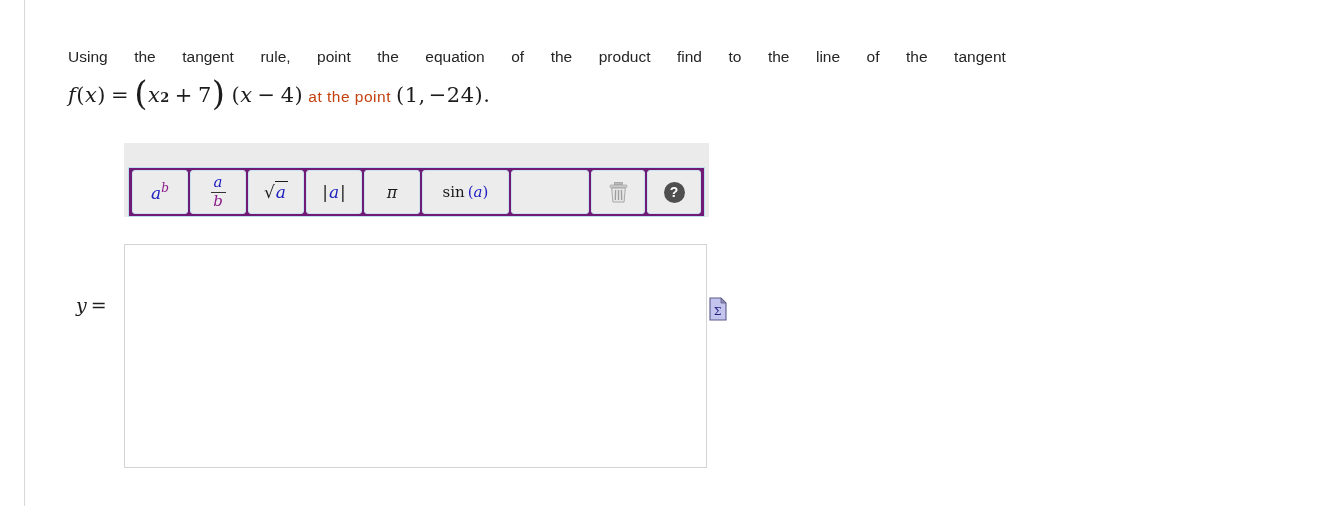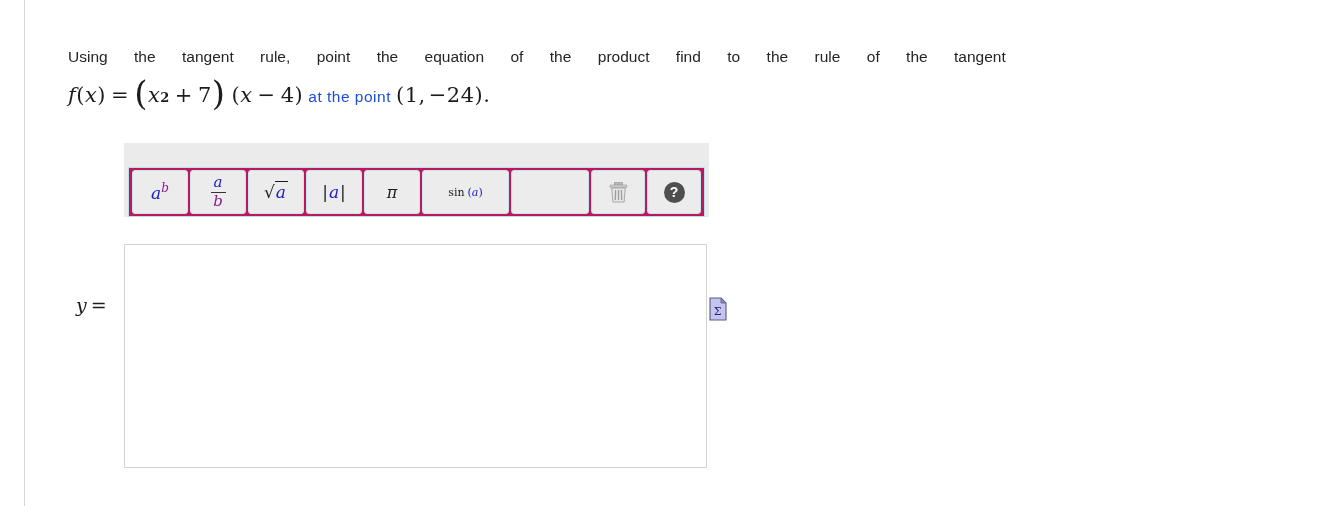--- a/index.html
+++ b/index.html
@@ -81,37 +81,37 @@
     line-height: 0;
     position: relative;
     top: 3px;
   }
   .op { padding: 0 5px; }
   .plaintext {
     font-family: "Liberation Sans", sans-serif;
     font-size: 15.5px;
     font-style: normal;
     padding: 0 5px;
-    color: #1d4ed8;
+    color: #c2410c;
   }
 
   
   #math-panel {
     position: absolute;
     left: 124px;
     top: 143px;
     width: 585px;
     background: #ebebeb;
     padding: 0;
   }
   #toolbar-outer {
     margin: 24px 0 0 4px;
     width: 577px;
     border: 1px solid #bcdfeb;
-    background: #be185d;
+    background: #701a75;
     padding: 2px;
     box-sizing: border-box;
   }
   #toolbar {
     display: flex;
     align-items: stretch;
     height: 44px;
   }
   .tb-btn {
     background: #ececec;
@@ -152,21 +152,21 @@
 
   .g-sqrt { font-size: 17px; color: #1a1a1a; font-style: normal; }
   .g-sqrt i { color: #2020c0; font-style: italic;
               border-top: 1px solid #1a1a1a; padding: 0 2px 0 1px; }
 
   .g-abs { font-size: 17px; color: #1a1a1a; }
   .g-abs i { color: #2020c0; font-style: italic; padding: 0 1px; }
 
   .g-pi { font-size: 16px; color: #1a1a1a; font-style: italic; }
 
-  .g-sin { font-size: 11px; color: #1a1a1a; font-style: normal; }
+  .g-sin { font-size: 15px; color: #1a1a1a; font-style: normal; }
   .g-sin i { color: #2020c0; font-style: italic; }
   .g-sin .pr { color: #2020c0; }
 
   
   .trash-svg { display: block; }
   
   .help-circle {
     width: 21px; height: 21px; border-radius: 50%;
     background: #4f4f4f;
     color: #ffffff;
@@ -226,21 +226,21 @@
     <span>rule,</span>
     <span>point</span>
     <span>the</span>
     <span>equation</span>
     <span>of</span>
     <span>the</span>
     <span>product</span>
     <span>find</span>
     <span>to</span>
     <span>the</span>
-    <span>rule</span>
+    <span>line</span>
     <span>of</span>
     <span>the</span>
     <span>tangent</span>
   </div>
 
   <div id="question-line2" class="fx mth">
     <span class="mi">f</span>
     <span class="mn">(</span>
     <span class="mi">x</span>
     <span class="mn">)</span>

